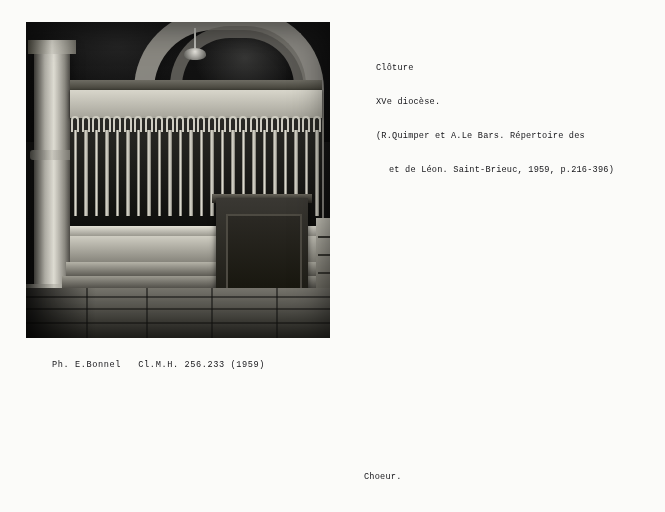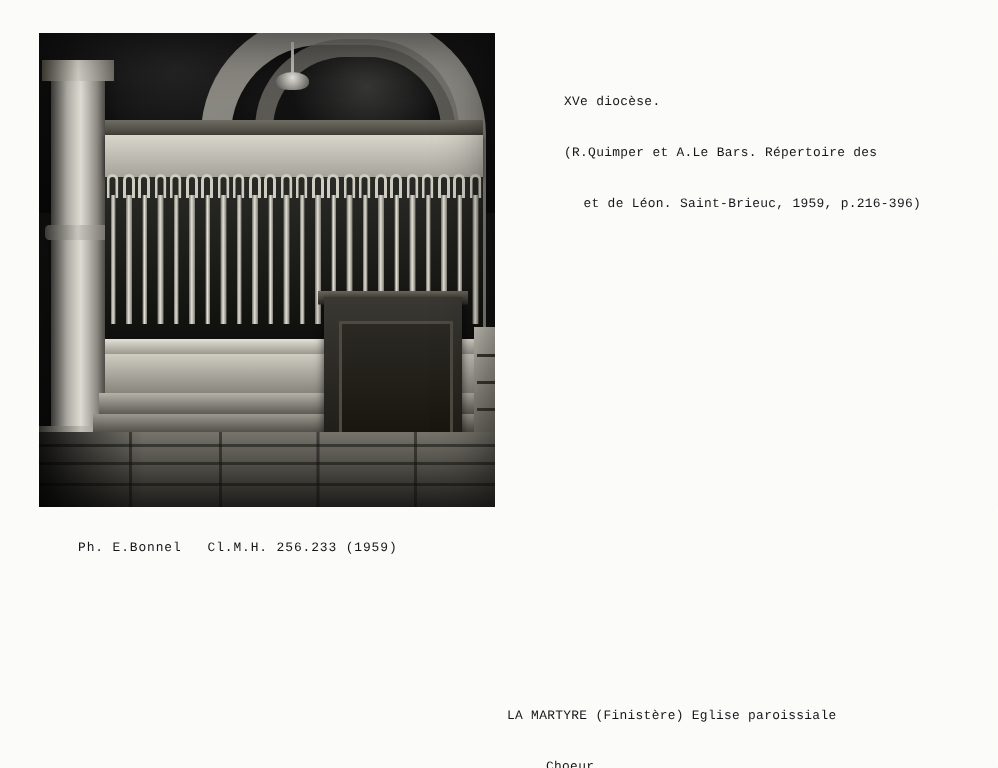--- a/index.html
+++ b/index.html
@@ -386,25 +386,25 @@
         <div class="tile" style="left:120px;top:0;width:1.5px;height:50px"></div>
         <div class="tile" style="left:185px;top:0;width:1.5px;height:50px"></div>
         <div class="tile" style="left:250px;top:0;width:1.5px;height:50px"></div>
       </div>
       <div class="floor-left-shadow"></div>
       <div class="photo-vignette"></div>
     </div>
   </div>
 
   <div class="typed block-top-right">
+    <span class="line">Clôture</span>
     <span class="line">XVe diocèse.</span>
     <span class="line">(R.Quimper et A.Le Bars. Répertoire des</span>
     <span class="line indent1">et de Léon. Saint-Brieuc, 1959, p.216-396)</span>
   </div>
 
   <div class="typed caption-photo">Ph. E.Bonnel   Cl.M.H. 256.233 (1959)</div>
 
   <div class="typed block-bottom">
-    <span class="line">LA MARTYRE (Finistère) Eglise paroissiale</span>
     <span class="line indent2">Choeur.</span>
   </div>
 
 </div>
 
 </body></html>

